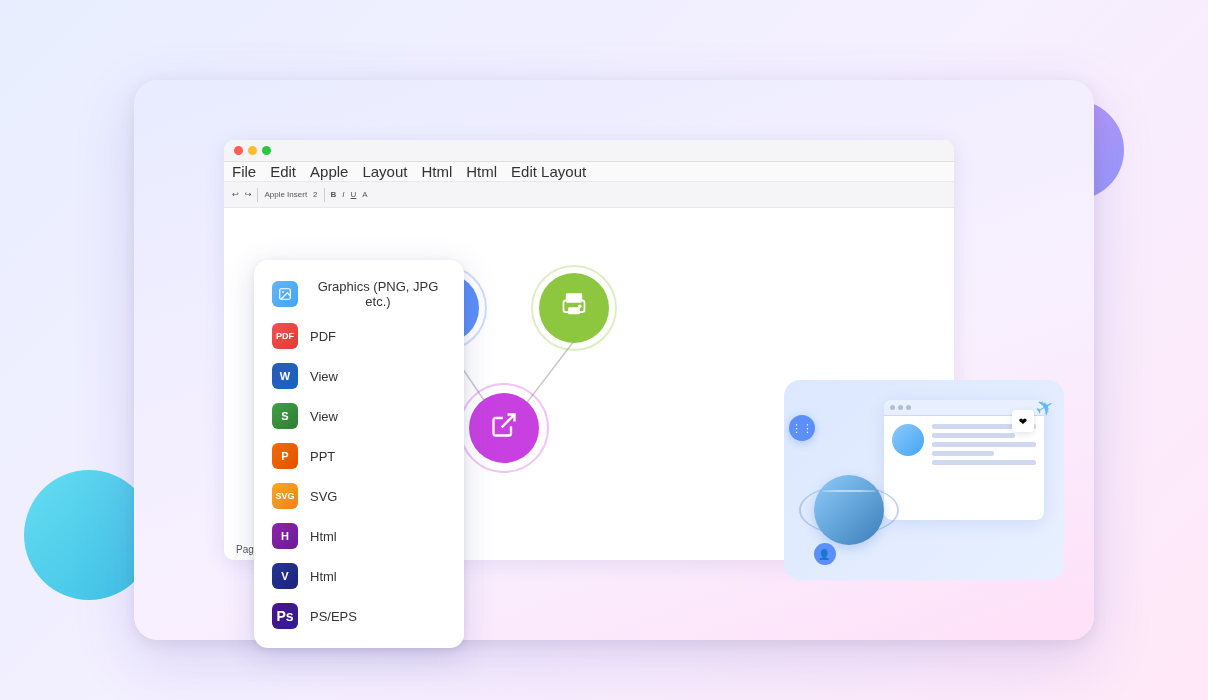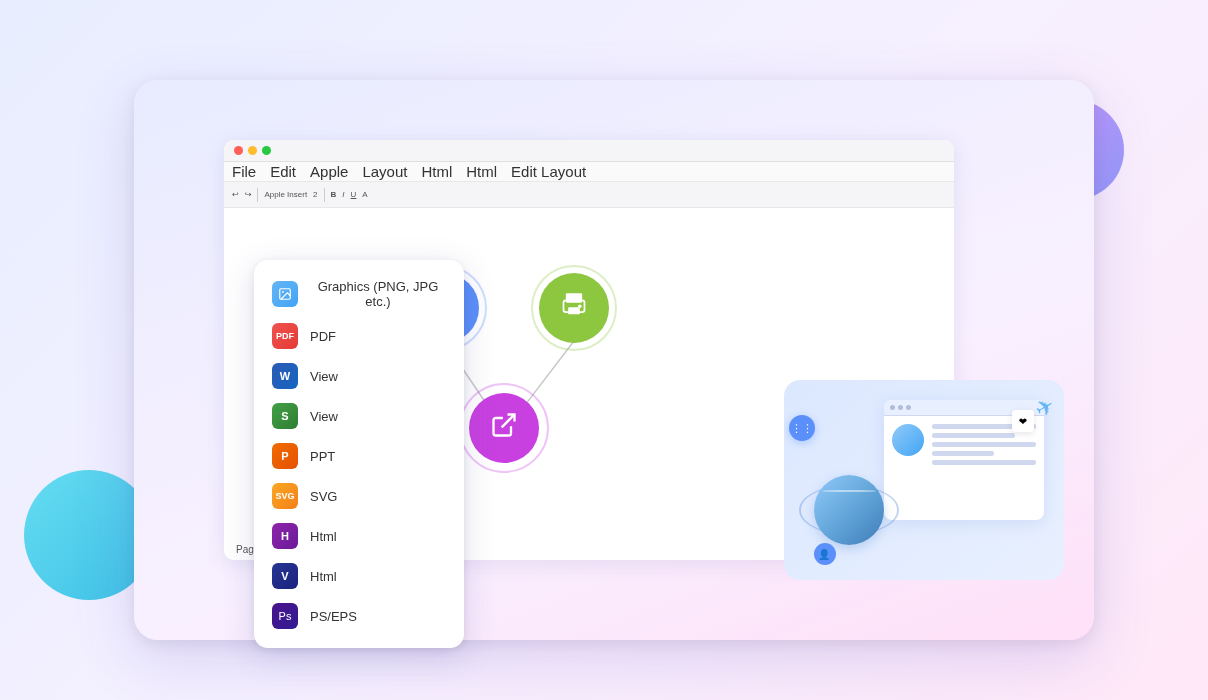--- a/index.html
+++ b/index.html
@@ -603,21 +603,21 @@
           <span class="format-label">Html</span>
         </div>
         <div class="format-item">
           <div class="format-icon icon-visio">
             <span style="font-size:11px;font-weight:800">V</span>
           </div>
           <span class="format-label">Html</span>
         </div>
         <div class="format-item">
           <div class="format-icon icon-ps">
-            <span style="font-size:11px;font-weight:400">Ps</span>
+            <span style="font-size:14px;font-weight:700">Ps</span>
           </div>
           <span class="format-label">PS/EPS</span>
         </div>
       </div>
 
     <div class="illustration-panel">
       <div class="illus-inner">
 
         <div class="browser-mockup">
           <div class="browser-bar">

